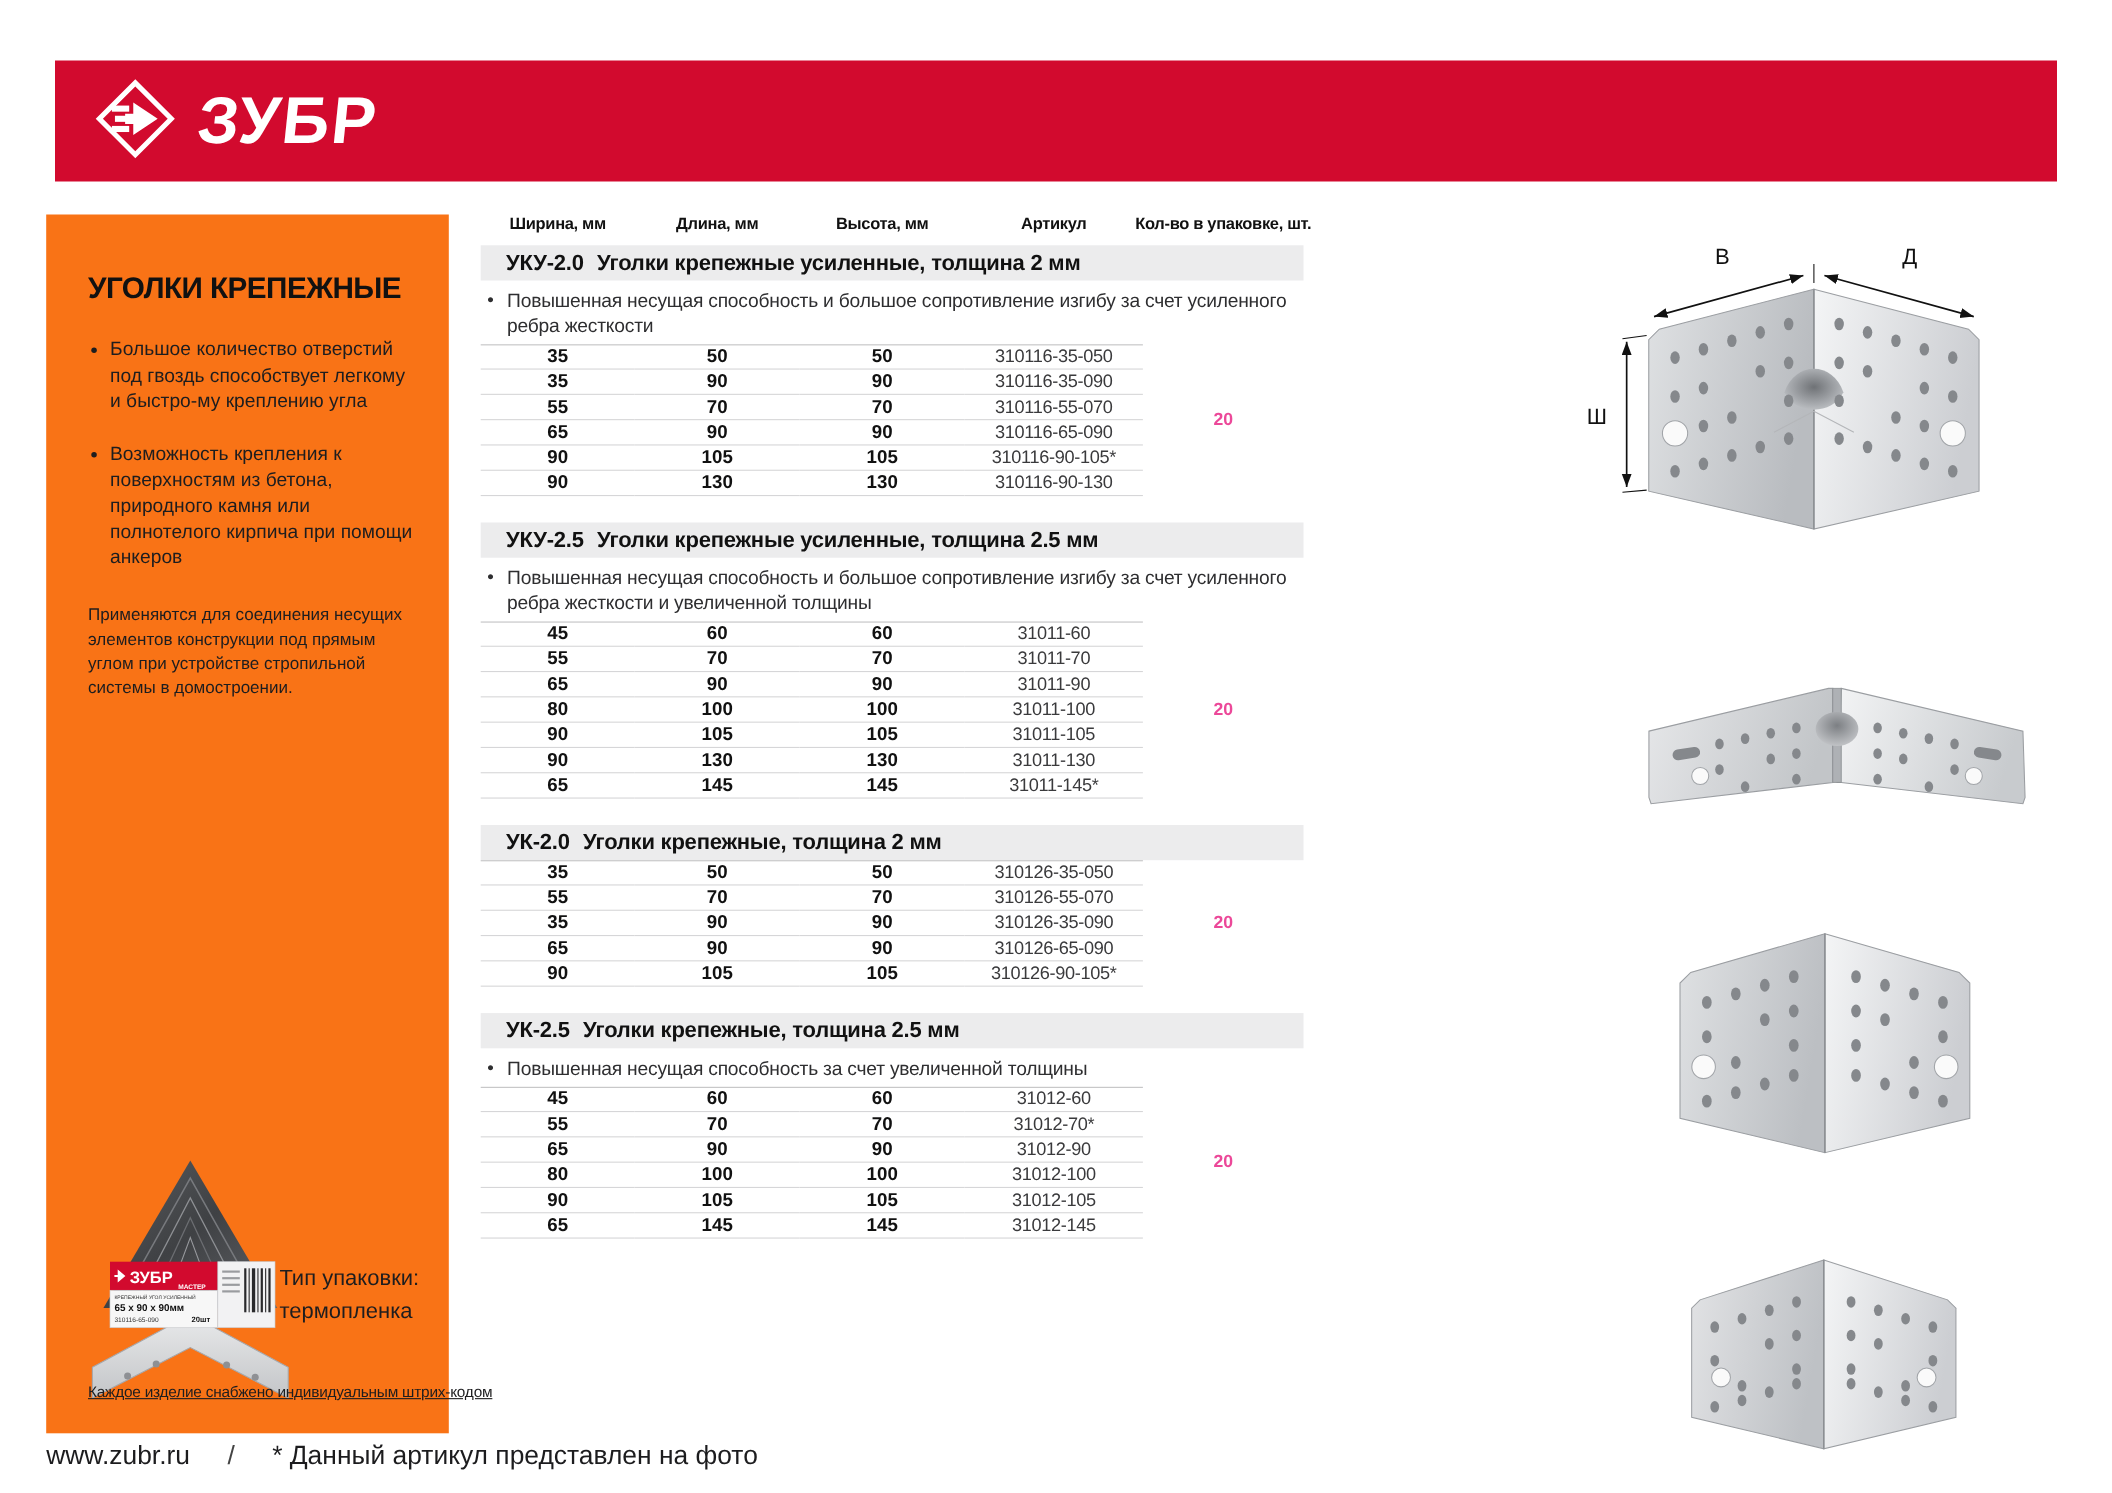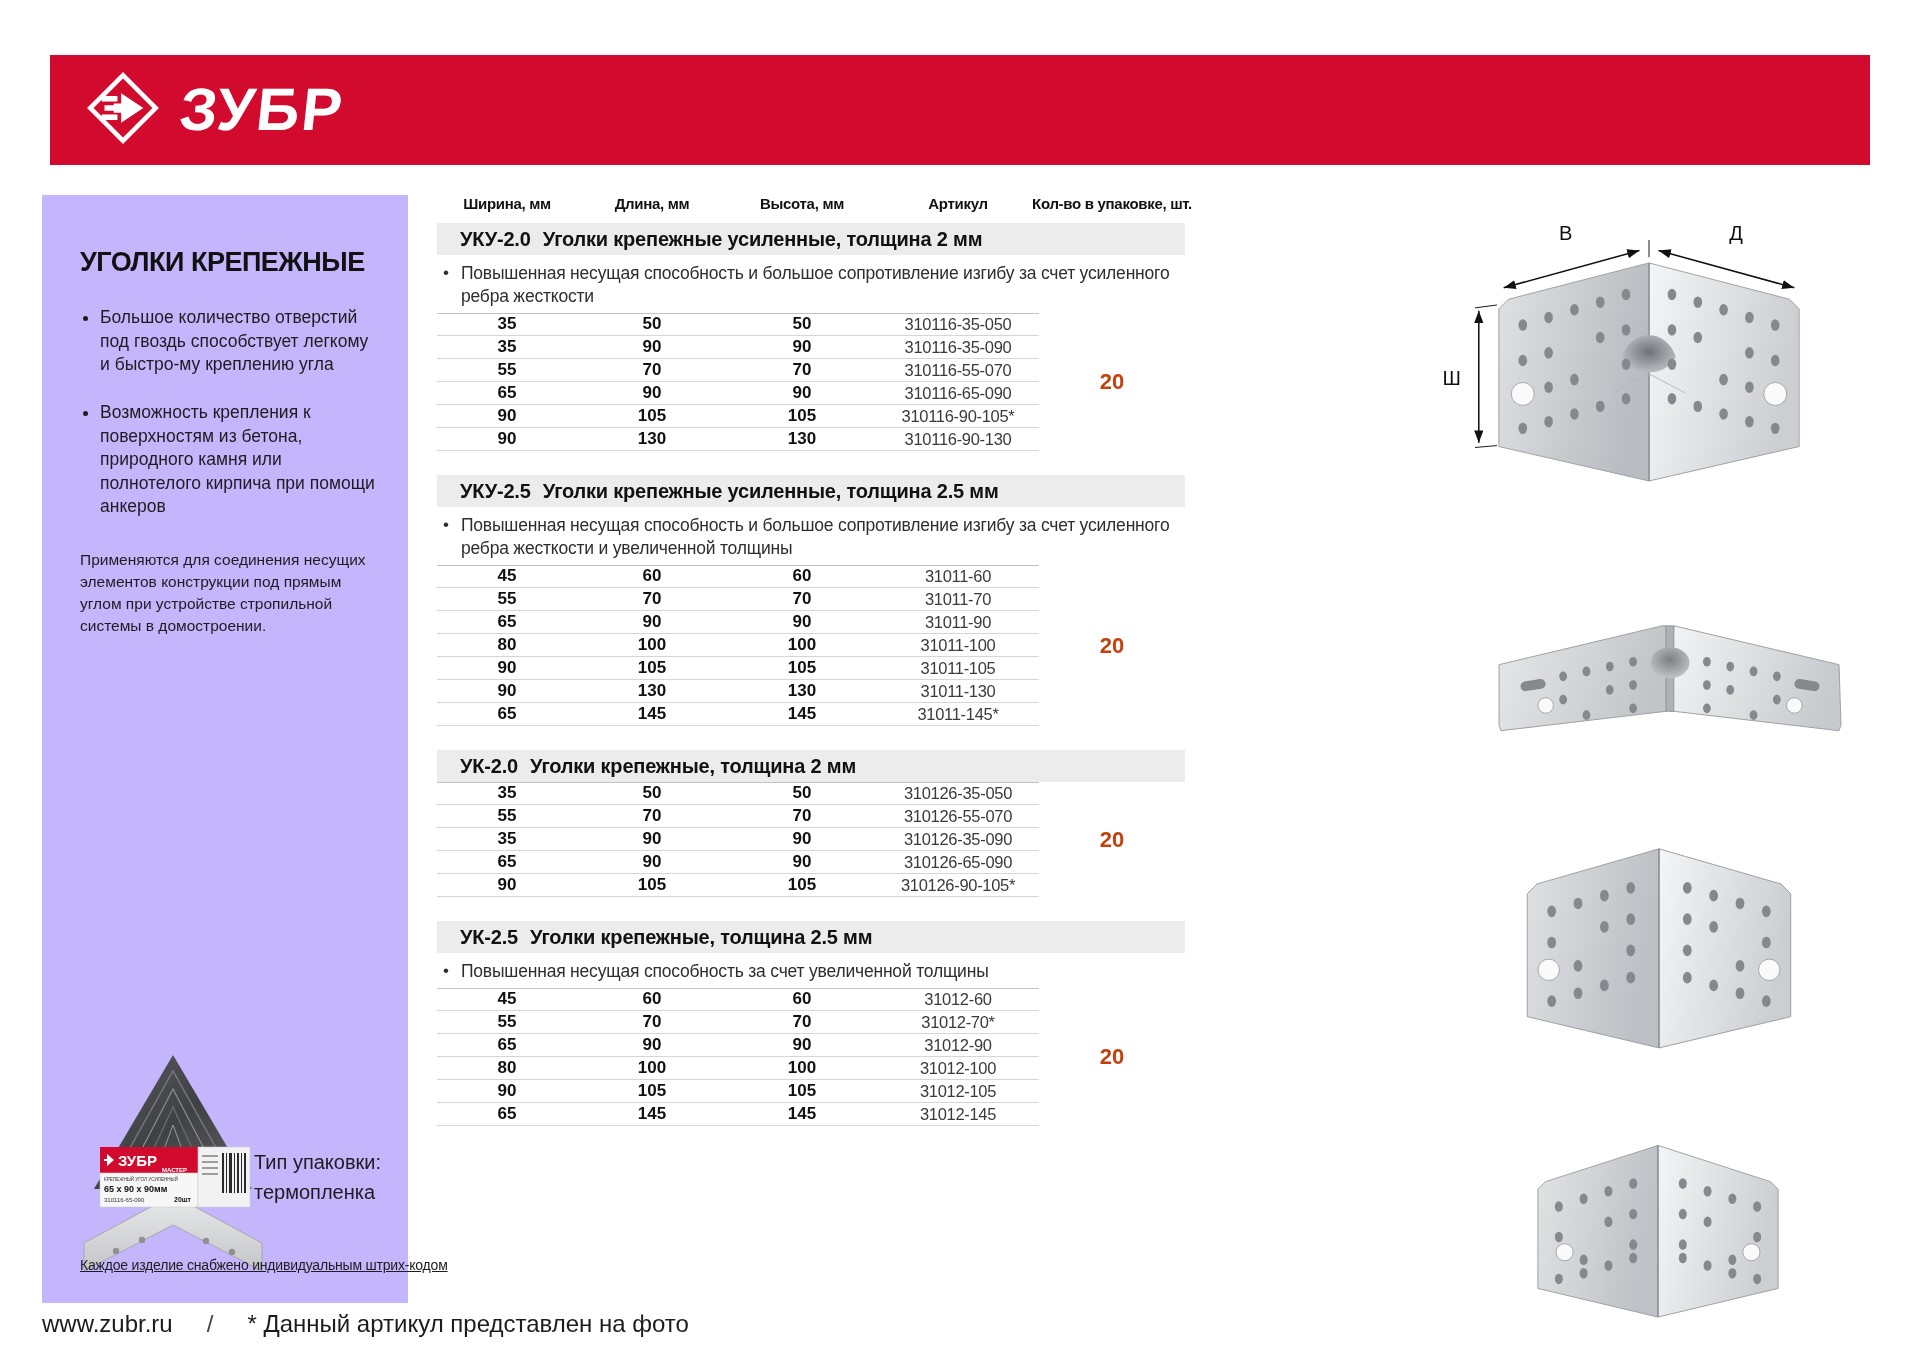--- a/index.html
+++ b/index.html
@@ -6,21 +6,21 @@
   body{
     width:1920px;height:1357px;position:relative;background:#fff;
     font-family:"Liberation Sans", sans-serif;color:#1d1d1f;overflow:hidden;
   }
   
   .header-bar{position:absolute;left:50px;top:55px;width:1820px;height:110px;
     background:var(--brand-red,#d20a2e);display:flex;align-items:center;padding-left:36px;box-sizing:border-box;}
   .logo{display:flex;align-items:center;gap:20px;}
   .logo-text{color:#fff;font-size:60px;font-weight:800;letter-spacing:2px;transform:skewX(-6deg);line-height:1;}
   
-  .sidebar{position:absolute;left:42px;top:195px;width:366px;height:1108px;background:#c4b5fd;
+  .sidebar{position:absolute;left:42px;top:195px;width:366px;height:1108px;background:#f97316;
     box-sizing:border-box;padding:52px 26px 0 38px;}
   .sidebar h1{margin:0 0 26px 0;font-size:27px;font-weight:bold;letter-spacing:-0.5px;color:#111;}
   .sidebar .intro{margin:0;font-size:17.5px;line-height:1.38;}
   ul.features{margin:28px 0 0 0;padding-left:20px;}
   ul.features li{font-size:17.5px;line-height:1.35;margin-bottom:24px;}
   .application{margin-top:30px;font-size:15.5px;line-height:1.42;}
   .package-photo{position:absolute;left:24px;top:842px;}
   .pack-type{position:absolute;left:212px;top:952px;font-size:20px;line-height:1.5;}
   .barcode-note{position:absolute;left:38px;top:1062px;font-size:14px;letter-spacing:-0.2px;white-space:nowrap;text-decoration:underline;}
   
@@ -32,21 +32,21 @@
   .sec-bar{height:32px;background:#ececed;display:flex;align-items:center;padding-left:23px;gap:12px;
     font-size:20px;font-weight:bold;letter-spacing:-0.2px;color:#111;}
   .sec-note{display:flex;gap:12px;padding:7px 0 5px 6px;font-size:17.5px;line-height:1.32;color:#2e2e30;}
   .sec-note .dot{font-size:17px;line-height:1.32;}
   .sec-note .note-text{max-width:742px;letter-spacing:-0.2px;}
   .rows-grid{display:grid;grid-template-columns:140px 150px 150px 162px 146px;grid-auto-rows:23px;position:relative;}
   .rows-grid::before{content:"";position:absolute;top:0;left:0;width:602px;height:1px;background:#c2c2c4;}
   .cell{display:flex;align-items:center;justify-content:center;border-bottom:1px solid #d6d6d8;}
   .cell.v{font-weight:bold;font-size:17px;color:#111;}
   .cell.art{font-size:16.5px;color:#3a3a3c;letter-spacing:-0.3px;}
-  .qty{grid-column:5;display:flex;align-items:center;justify-content:center;font-weight:bold;font-size:22px;color:#c2410c;}
+  .qty{grid-column:5;display:flex;align-items:center;justify-content:center;font-weight:bold;font-size:16px;color:#ec4899;}
   
   .prod-img{position:absolute;}
   #img-uku20{left:1408px;top:196px;}
   #img-uku25{left:1485px;top:585px;}
   #img-uk20{left:1498px;top:833px;}
   #img-uk25{left:1515px;top:1128px;}
   
   .footer{position:absolute;left:42px;top:1310px;display:flex;align-items:flex-end;gap:34px;font-size:24px;color:#1c1c1e;}
   .footer .sep{color:#444;}
   svg text{font-family:"Liberation Sans", sans-serif;}

